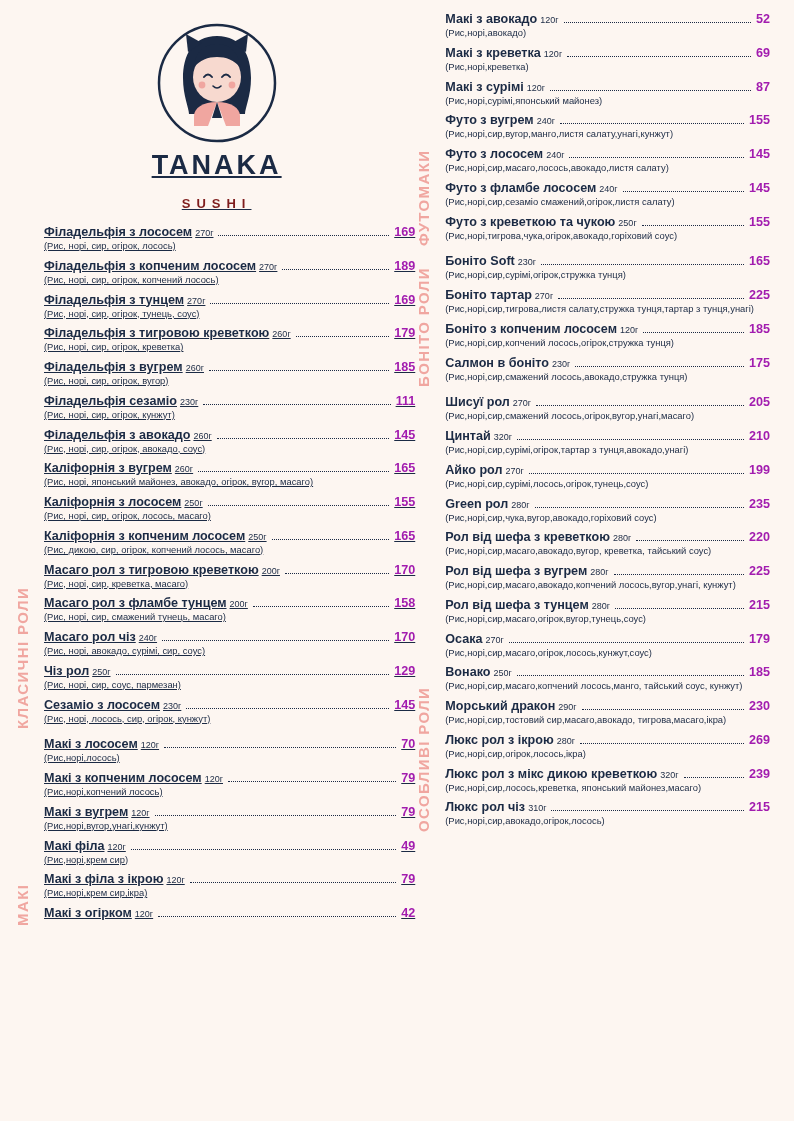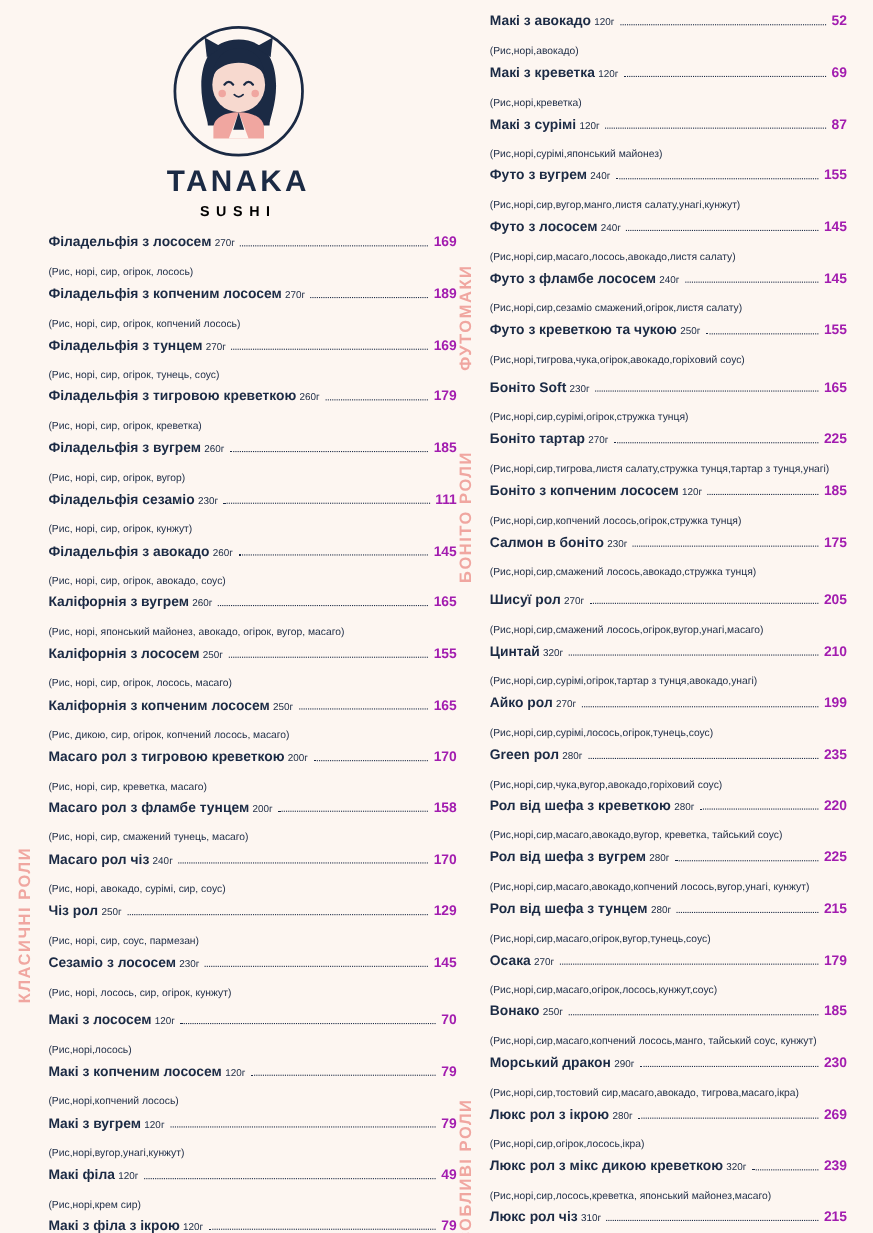--- a/index.html
+++ b/index.html
@@ -22,20 +22,21 @@
     box-sizing: border-box;
     padding: 12px 24px 8px 18px;
   }
   .col {
     box-sizing: border-box;
   }
   .col-left {
     width: 410px;
     display: flex;
     flex-direction: column;
+    text-decoration: underline;
   }
   .col-right {
     width: 366px;
     display: flex;
     flex-direction: column;
     padding-left: 4px;
   }
 
   
   .logo-wrap {
@@ -55,22 +56,22 @@
     font-size: 27px;
     letter-spacing: 3px;
     font-weight: bold;
     color: #1b2a44;
     margin-top: 6px;
   }
   .logo-sub {
     font-size: 13px;
     letter-spacing: 6px;
     font-weight: bold;
-    color: #000000;
-    margin-top: 3px;
+    color: #7f1d1d;
+    margin-top: 15px;
   }
 
   
   .section {
     display: flex;
     align-items: stretch;
     margin-bottom: 6px;
   }
   .section-label {
     width: 26px;
@@ -125,21 +126,21 @@
   .item-price {
     font-size: 12.6px;
     font-weight: bold;
     color: #a21caf;
     white-space: nowrap;
   }
   .item-desc {
     font-size: 9.4px;
     color: #1b2a44;
     line-height: 1.25;
-    margin-top: 13px;
+    margin-top: 0;
     max-width: 340px;
   }
 </style>
 </head>
 <body>
 
 <div class="page">
 
   <div class="col col-left">
 

